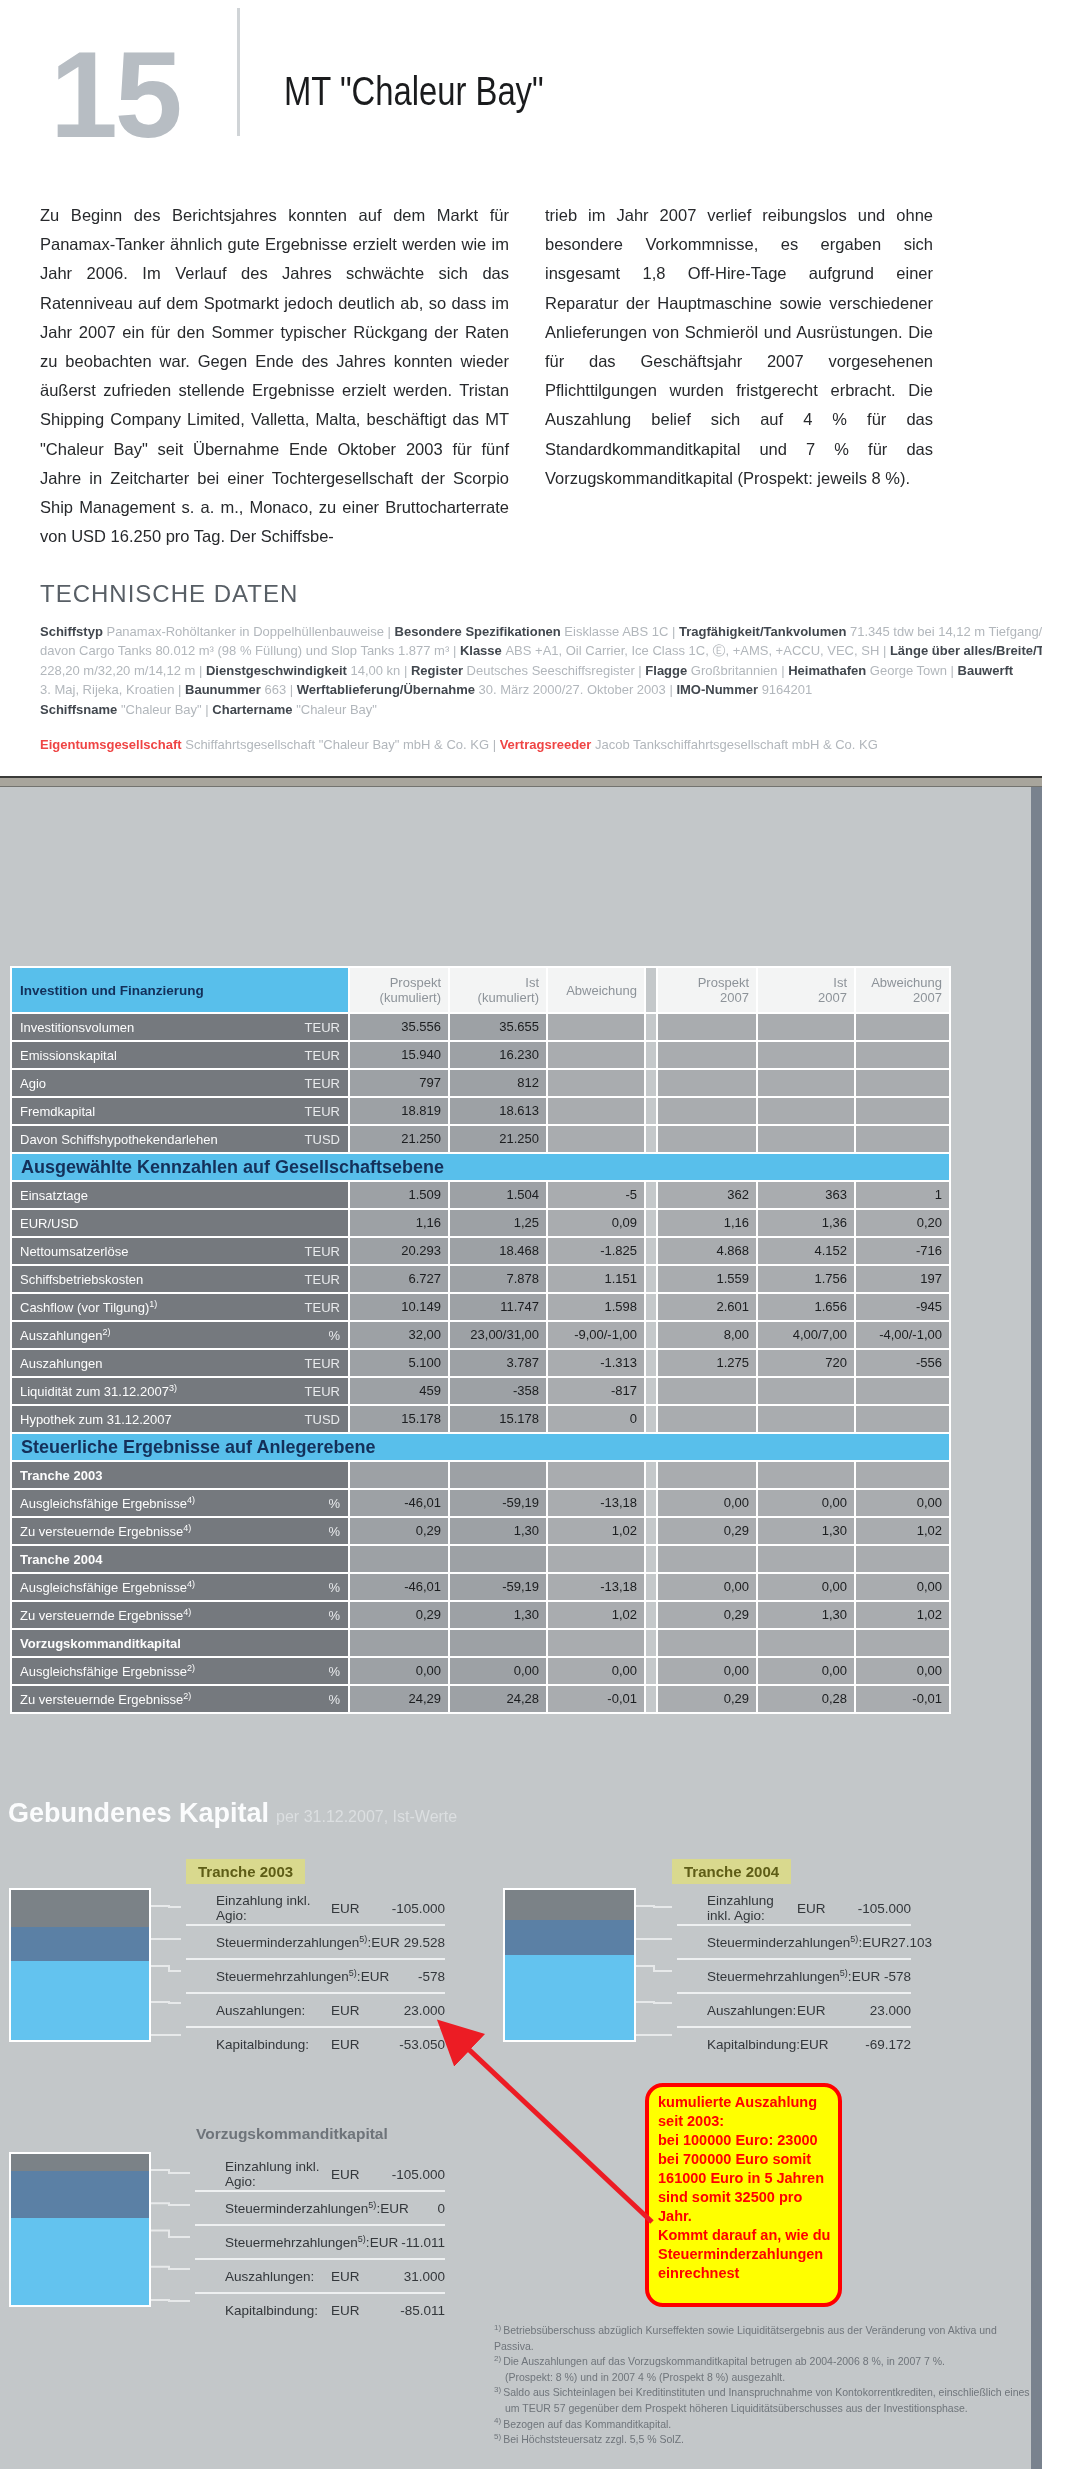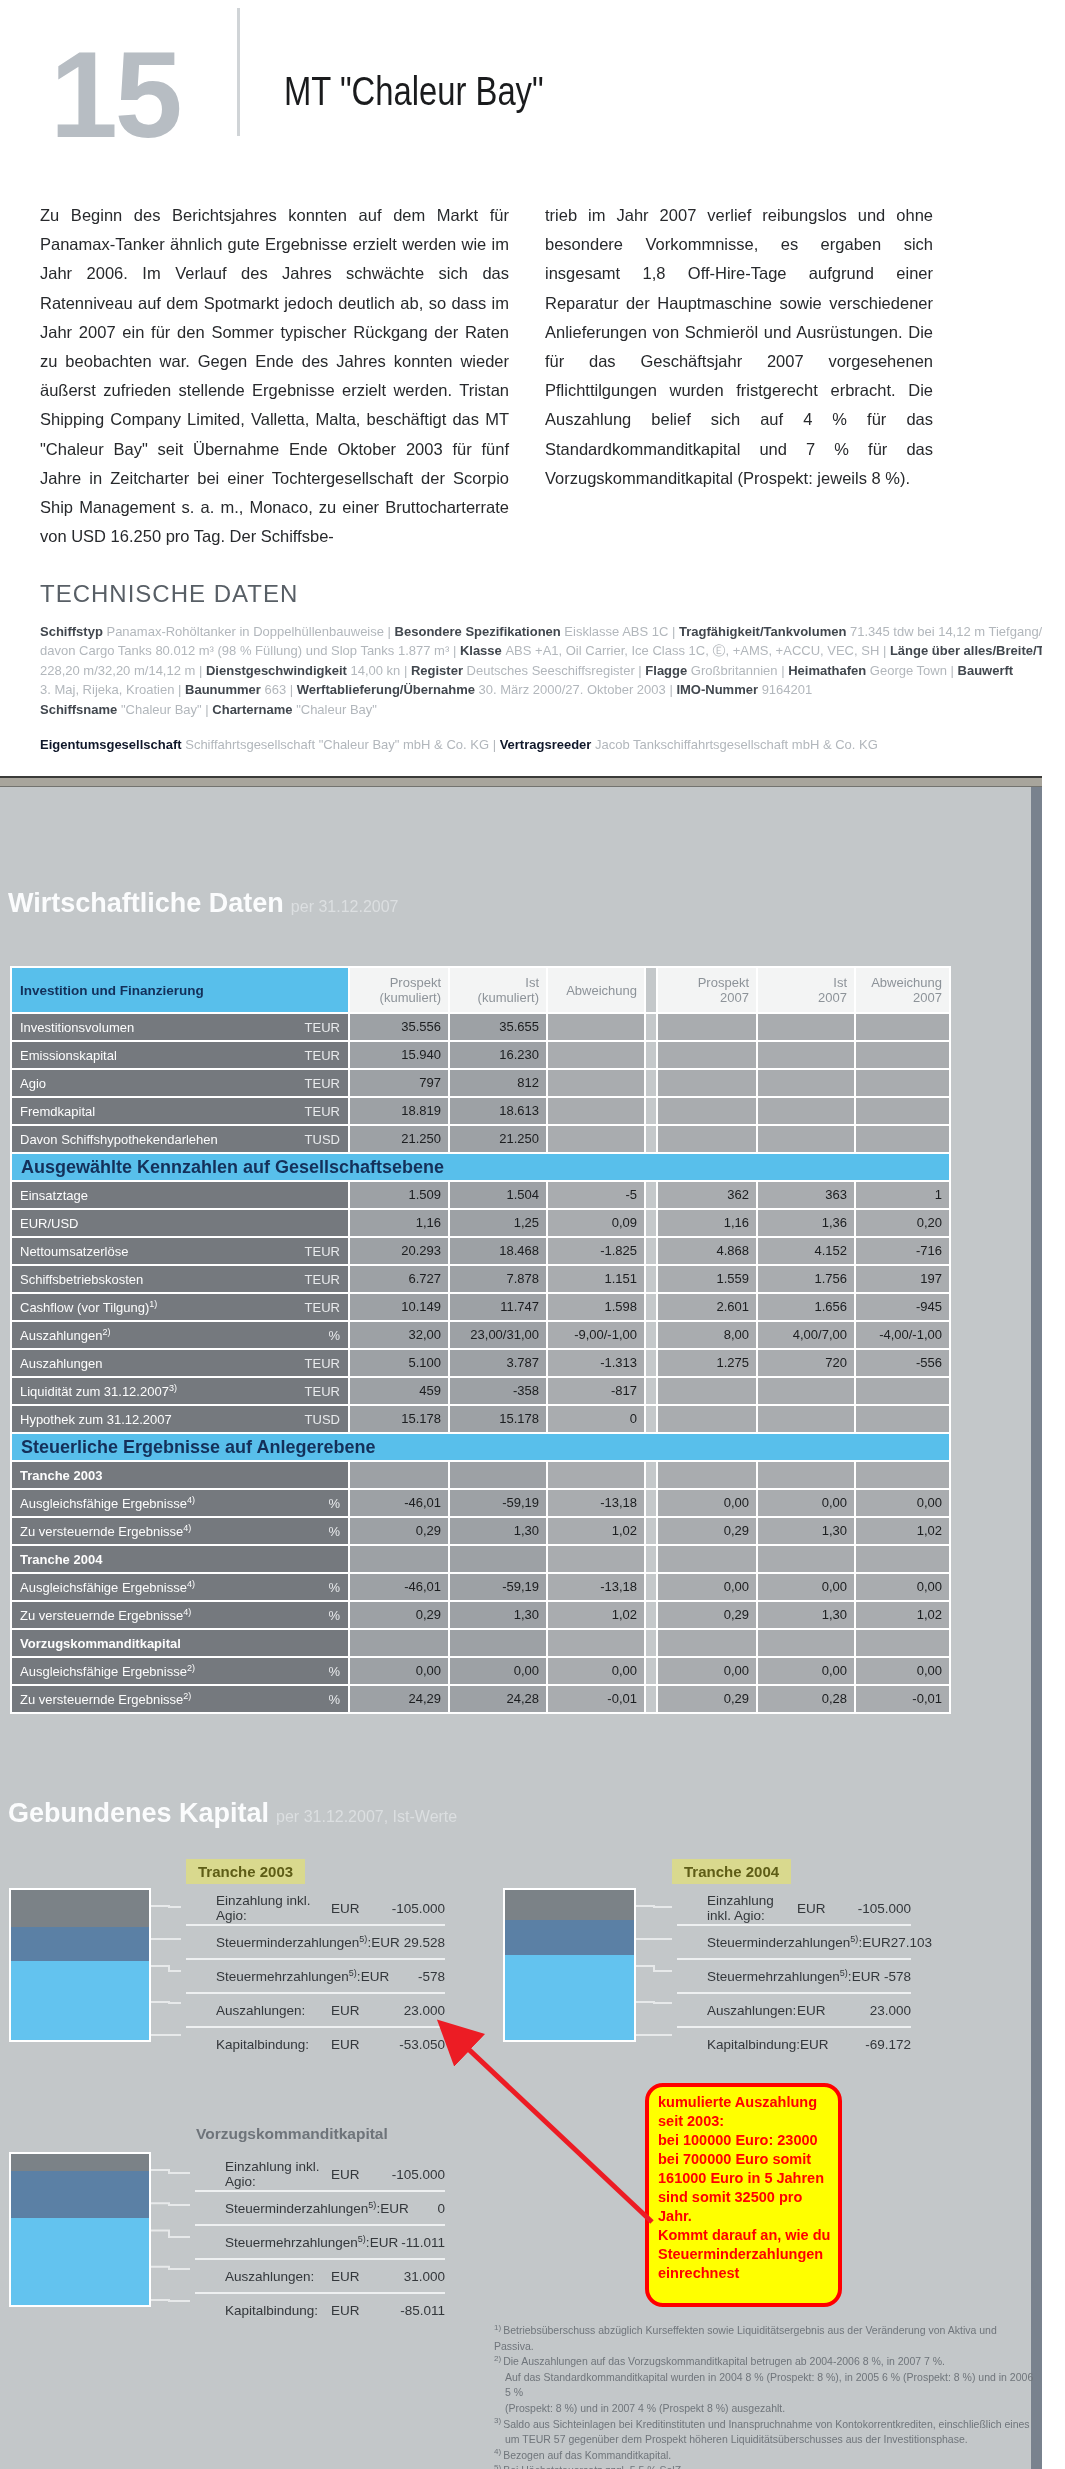--- a/index.html
+++ b/index.html
@@ -21,21 +21,21 @@
   #intro-right{left:545px;width:388px;}
 
   
   #tech-heading{position:absolute;left:40px;top:580px;font-size:24px;color:#585f66;letter-spacing:1px;}
   #tech-lines{position:absolute;left:40px;top:622px;width:995px;font-size:13px;line-height:19.4px;}
   .tech-line{white-space:nowrap;}
   .tl{font-weight:bold;color:#41474e;}
   .tv{color:#b2b7bc;}
   .sep{color:#b2b7bc;}
   #ownership-line{position:absolute;left:40px;top:737px;width:995px;font-size:13px;}
-  .own-l{font-weight:bold;color:#0f172a;}
+  .own-l{font-weight:bold;color:#ef4444;}
 
   
   #section-gray{position:absolute;left:0;top:776px;width:1065px;height:1693px;background:#c3c7c9;}
   #section-topline{position:absolute;left:0;top:0;width:100%;height:2px;background:#3b3b39;}
   #section-topband{position:absolute;left:0;top:2px;width:100%;height:8px;background:#a8a59c;}
   #section-topline2{position:absolute;left:0;top:10px;width:100%;height:1px;background:#73736f;}
   #edge-strip{position:absolute;left:1031px;top:787px;width:34px;height:1682px;background:#79828e;z-index:1;}
   #edge-tab{position:absolute;left:1052px;top:813px;width:13px;height:27px;background:#39b7e8;z-index:2;}
 
   .sec-heading{position:absolute;left:8px;z-index:3;font-size:27px;font-weight:bold;color:#fbfcfd;}
@@ -119,23 +119,20 @@
   <div id="ownership-line" data-interactable="false"><span class="own-l" data-interactable="false">Eigentumsgesellschaft </span><span class="tv" data-interactable="false">Schiffahrtsgesellschaft "Chaleur Bay" mbH &amp; Co. KG</span><span class="sep" data-interactable="false">  |  </span><span class="own-l" data-interactable="false">Vertragsreeder </span><span class="tv" data-interactable="false">Jacob Tankschiffahrtsgesellschaft mbH &amp; Co. KG</span></div>
 
   <div id="section-gray" data-interactable="false">
     <div id="section-topline" data-interactable="false"></div>
     <div id="section-topband" data-interactable="false"></div>
     <div id="section-topline2" data-interactable="false"></div>
   </div>
   <div id="edge-strip" data-interactable="false"></div>
   <div id="edge-tab" data-interactable="false"></div>
 
-  <div class="sec-heading" id="econ-heading" data-interactable="false">
-    <span data-interactable="false">Wirtschaftliche Daten</span><span class="suffix" data-interactable="false">per 31.12.2007</span>
-  </div>
 
   <div id="econ-table" data-interactable="false">
       <div class="trow hrow" data-interactable="false">
         <div class="cell c-label" data-interactable="false">Investition und Finanzierung</div>
         <div class="cell hcell c1" data-interactable="false">
           <div data-interactable="false">Prospekt</div>
           <div data-interactable="false">(kumuliert)</div>
         </div>
         <div class="cell hcell c2" data-interactable="false">
           <div data-interactable="false">Ist</div>
@@ -606,21 +603,20 @@
       <marker id="arrhead" markerWidth="9" markerHeight="9" refX="6.5" refY="4.5" orient="auto">
         <path d="M0,0 L9,4.5 L0,9 Z" fill="#ec1c24"></path>
       </marker>
     </defs>
     <line x1="652" y1="2222" x2="446" y2="2028" stroke="#ec1c24" stroke-width="5" marker-end="url(#arrhead)"></line>
   </svg>
 
   <div id="footnotes" data-interactable="false">
       <div class="fn-first" data-interactable="false"><span class="fsup" data-interactable="false">1)</span>Betriebsüberschuss abzüglich Kurseffekten sowie Liquiditätsergebnis aus der Veränderung von Aktiva und Passiva.</div>
       <div class="fn-first" data-interactable="false"><span class="fsup" data-interactable="false">2)</span>Die Auszahlungen auf das Vorzugskommanditkapital betrugen ab 2004-2006 8 %, in 2007 7 %.</div>
-      <div class="fn-cont" data-interactable="false">Auf das Standardkommanditkapital wurden in 2004 8 % (Prospekt: 8 %), in 2005 6 % (Prospekt: 8 %) und in 2006 5 %</div>
       <div class="fn-cont" data-interactable="false">(Prospekt: 8 %) und in 2007 4 % (Prospekt 8 %) ausgezahlt.</div>
       <div class="fn-first" data-interactable="false"><span class="fsup" data-interactable="false">3)</span>Saldo aus Sichteinlagen bei Kreditinstituten und Inanspruchnahme von Kontokorrentkrediten, einschließlich eines</div>
       <div class="fn-cont" data-interactable="false">um TEUR 57 gegenüber dem Prospekt höheren Liquiditätsüberschusses aus der Investitionsphase.</div>
       <div class="fn-first" data-interactable="false"><span class="fsup" data-interactable="false">4)</span>Bezogen auf das Kommanditkapital.</div>
       <div class="fn-first" data-interactable="false"><span class="fsup" data-interactable="false">5)</span>Bei Höchststeuersatz zzgl. 5,5 % SolZ.</div>
     </div>
 
 </div>
 
 </body></html>

